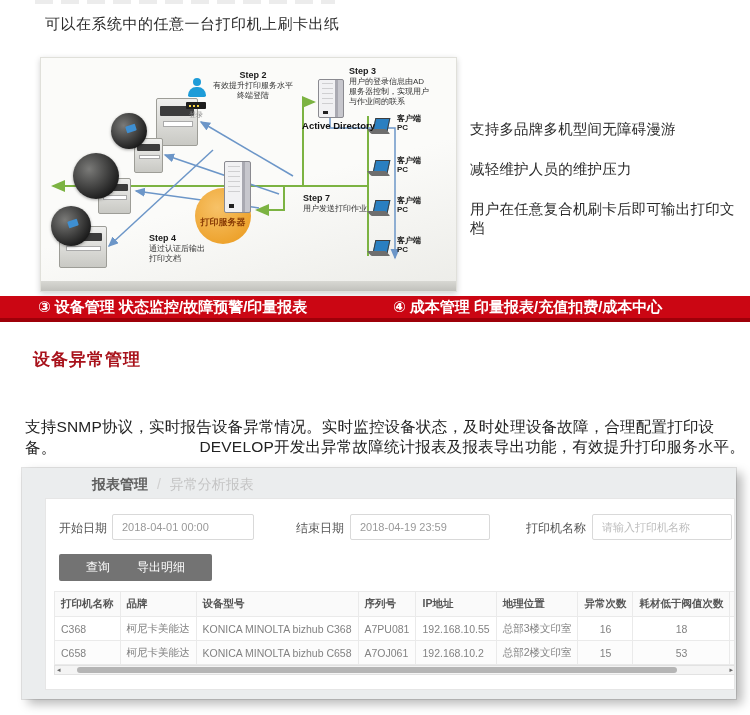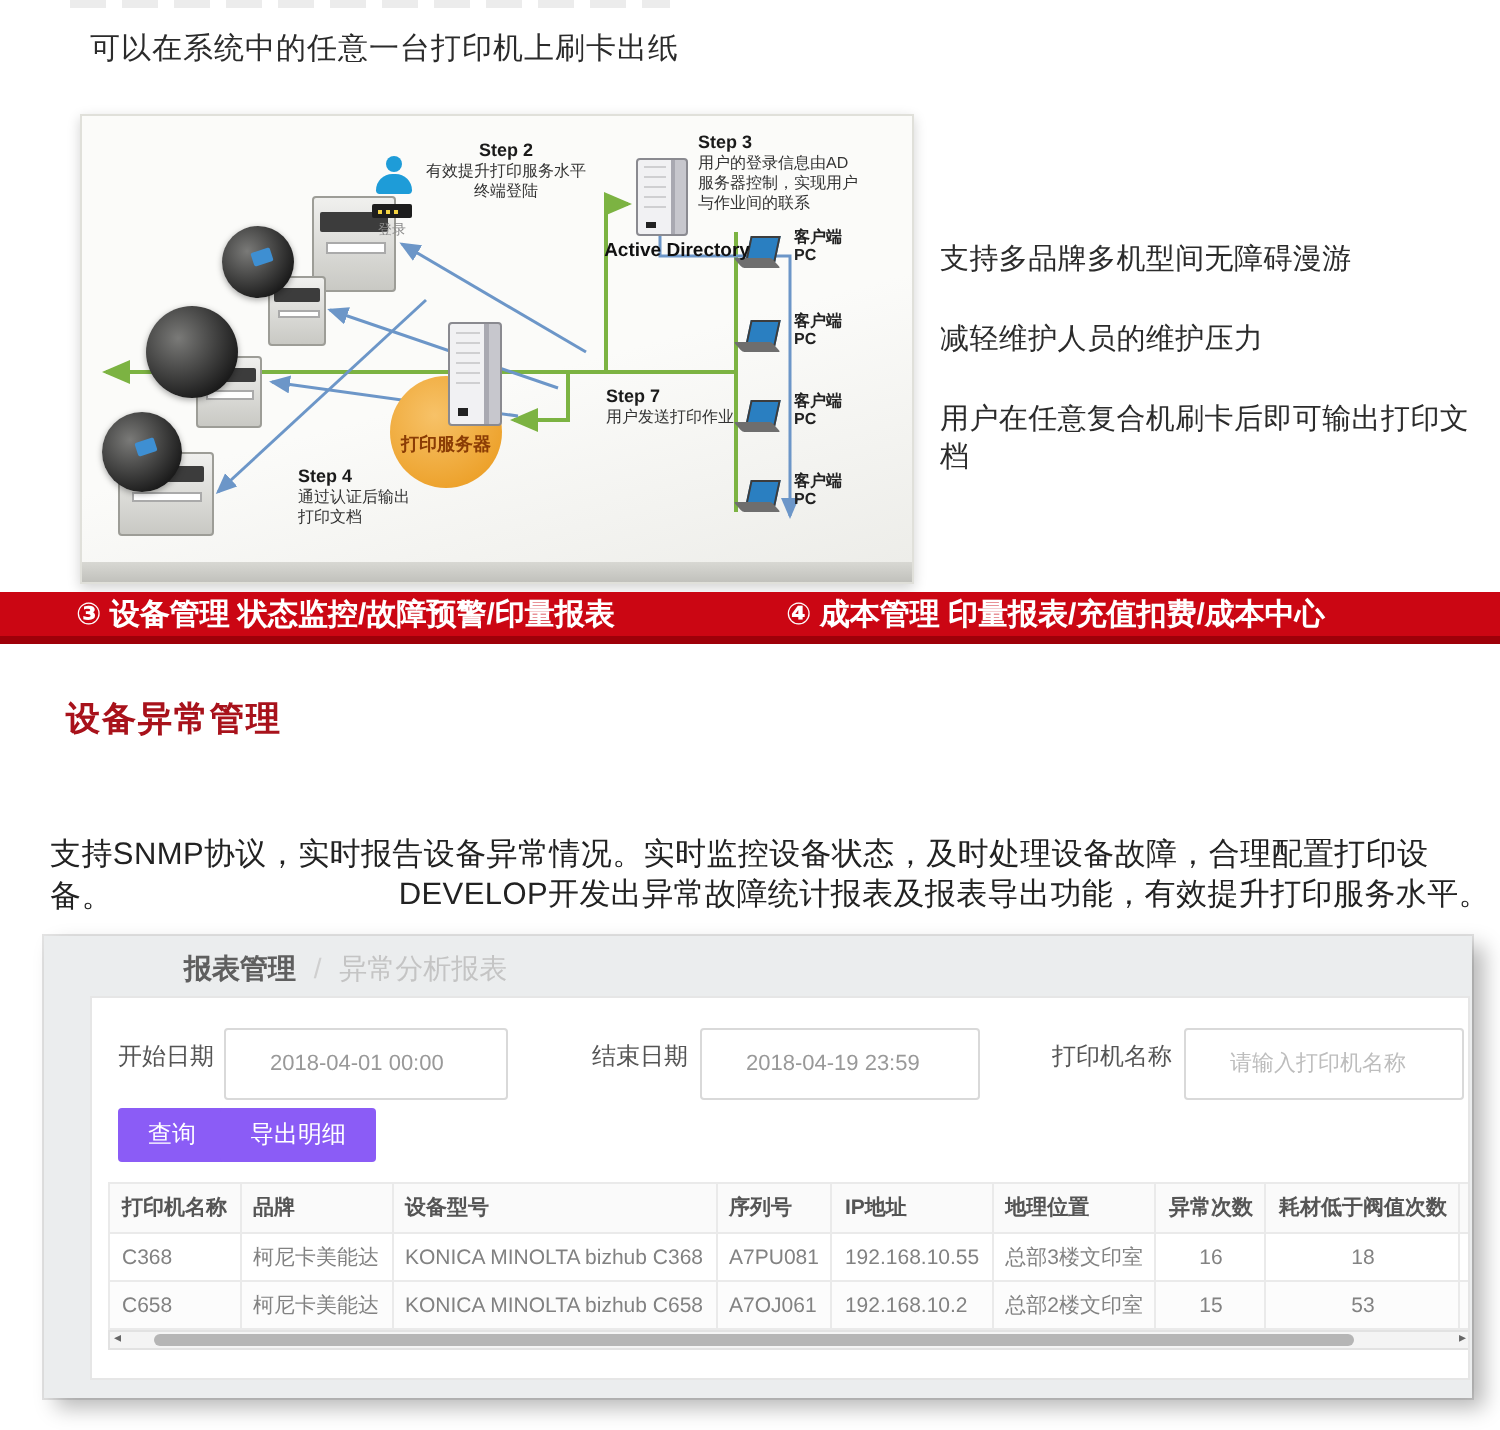--- a/index.html
+++ b/index.html
@@ -66,29 +66,29 @@
 
   
   .report{position:absolute;left:22px;top:468px;width:714px;height:231px;
     background:#ebedee;box-shadow:6px 5px 10px rgba(0,0,0,.28),0 0 0 1px #e3e3e3;}
   .crumb{position:absolute;left:26px;top:8px;font-size:14px;margin-left:44px;}
   .crumb .c-parent{color:#5f5f5f;font-weight:bold;}
   .crumb .c-sep{color:#cfcfcf;padding:0 5px;}
   .crumb .c-cur{color:#c4c4c4;}
   .panel{position:absolute;left:23px;top:30px;width:690px;height:192px;background:#fff;border:1px solid #e6e6e6;box-sizing:border-box;overflow:hidden;}
   .flabel{position:absolute;font-size:12px;color:#555;top:21px;white-space:nowrap;}
-  .finput{position:absolute;top:15px;height:36px;border:1px solid #d9d9d9;border-radius:2px;
-    font-size:11px;color:#999;padding:0 22px;box-sizing:border-box;background:#fff;outline:none;
+  .finput{position:absolute;top:15px;height:26px;border:1px solid #d9d9d9;border-radius:2px;
+    font-size:11px;color:#999;padding:0 9px;box-sizing:border-box;background:#fff;outline:none;
     font-family:"Liberation Sans","DejaVu Sans",sans-serif;}
   .finput::placeholder{color:#bdbdbd;}
   .lab1{left:13px;} .inp1{left:66px;width:142px;}
   .lab2{left:250px;} .inp2{left:304px;width:140px;}
   .lab3{left:480px;} .inp3{left:546px;width:140px;}
-  .btn{position:absolute;top:55px;height:27px;background:#8b5cf6;color:#fff;border:none;border-radius:2px;
-    font-size:12px;padding:0 15px;cursor:pointer;font-family:inherit;}
+  .btn{position:absolute;top:55px;height:27px;background:#737373;color:#fff;border:none;border-radius:2px;
+    font-size:12px;padding:0 27px;cursor:pointer;font-family:inherit;}
   .btn-query{left:13px;} .btn-export{left:64px;font-family:Liberation Serif, serif;}
   .tbl-wrap{position:absolute;left:8px;top:92px;width:682px;overflow:hidden;}
   table{border-collapse:collapse;table-layout:fixed;font-size:10.5px;white-space:nowrap;}
   th,td{border:1px solid #eaeaea;padding:0 6px;overflow:hidden;text-align:left;}
   th{height:24px;background:#fafafa;color:#555;font-weight:bold;}
   td{height:23px;color:#828282;}
   tr.stripe td{background:#fcfcfc;}
   th.c,td.c{text-align:center;}
   .hscroll{position:absolute;left:8px;top:166px;width:682px;height:10px;background:#f4f4f4;border:1px solid #e2e2e2;box-sizing:border-box;}
   .hs-arrow{position:absolute;top:-1px;font-size:7px;color:#666;line-height:10px;}

